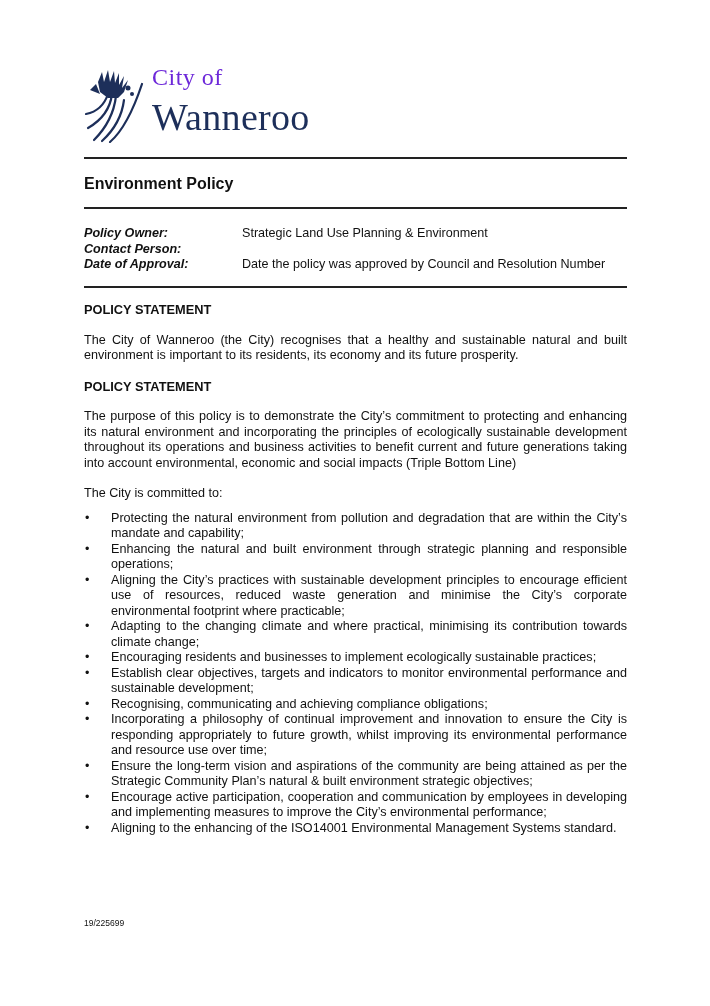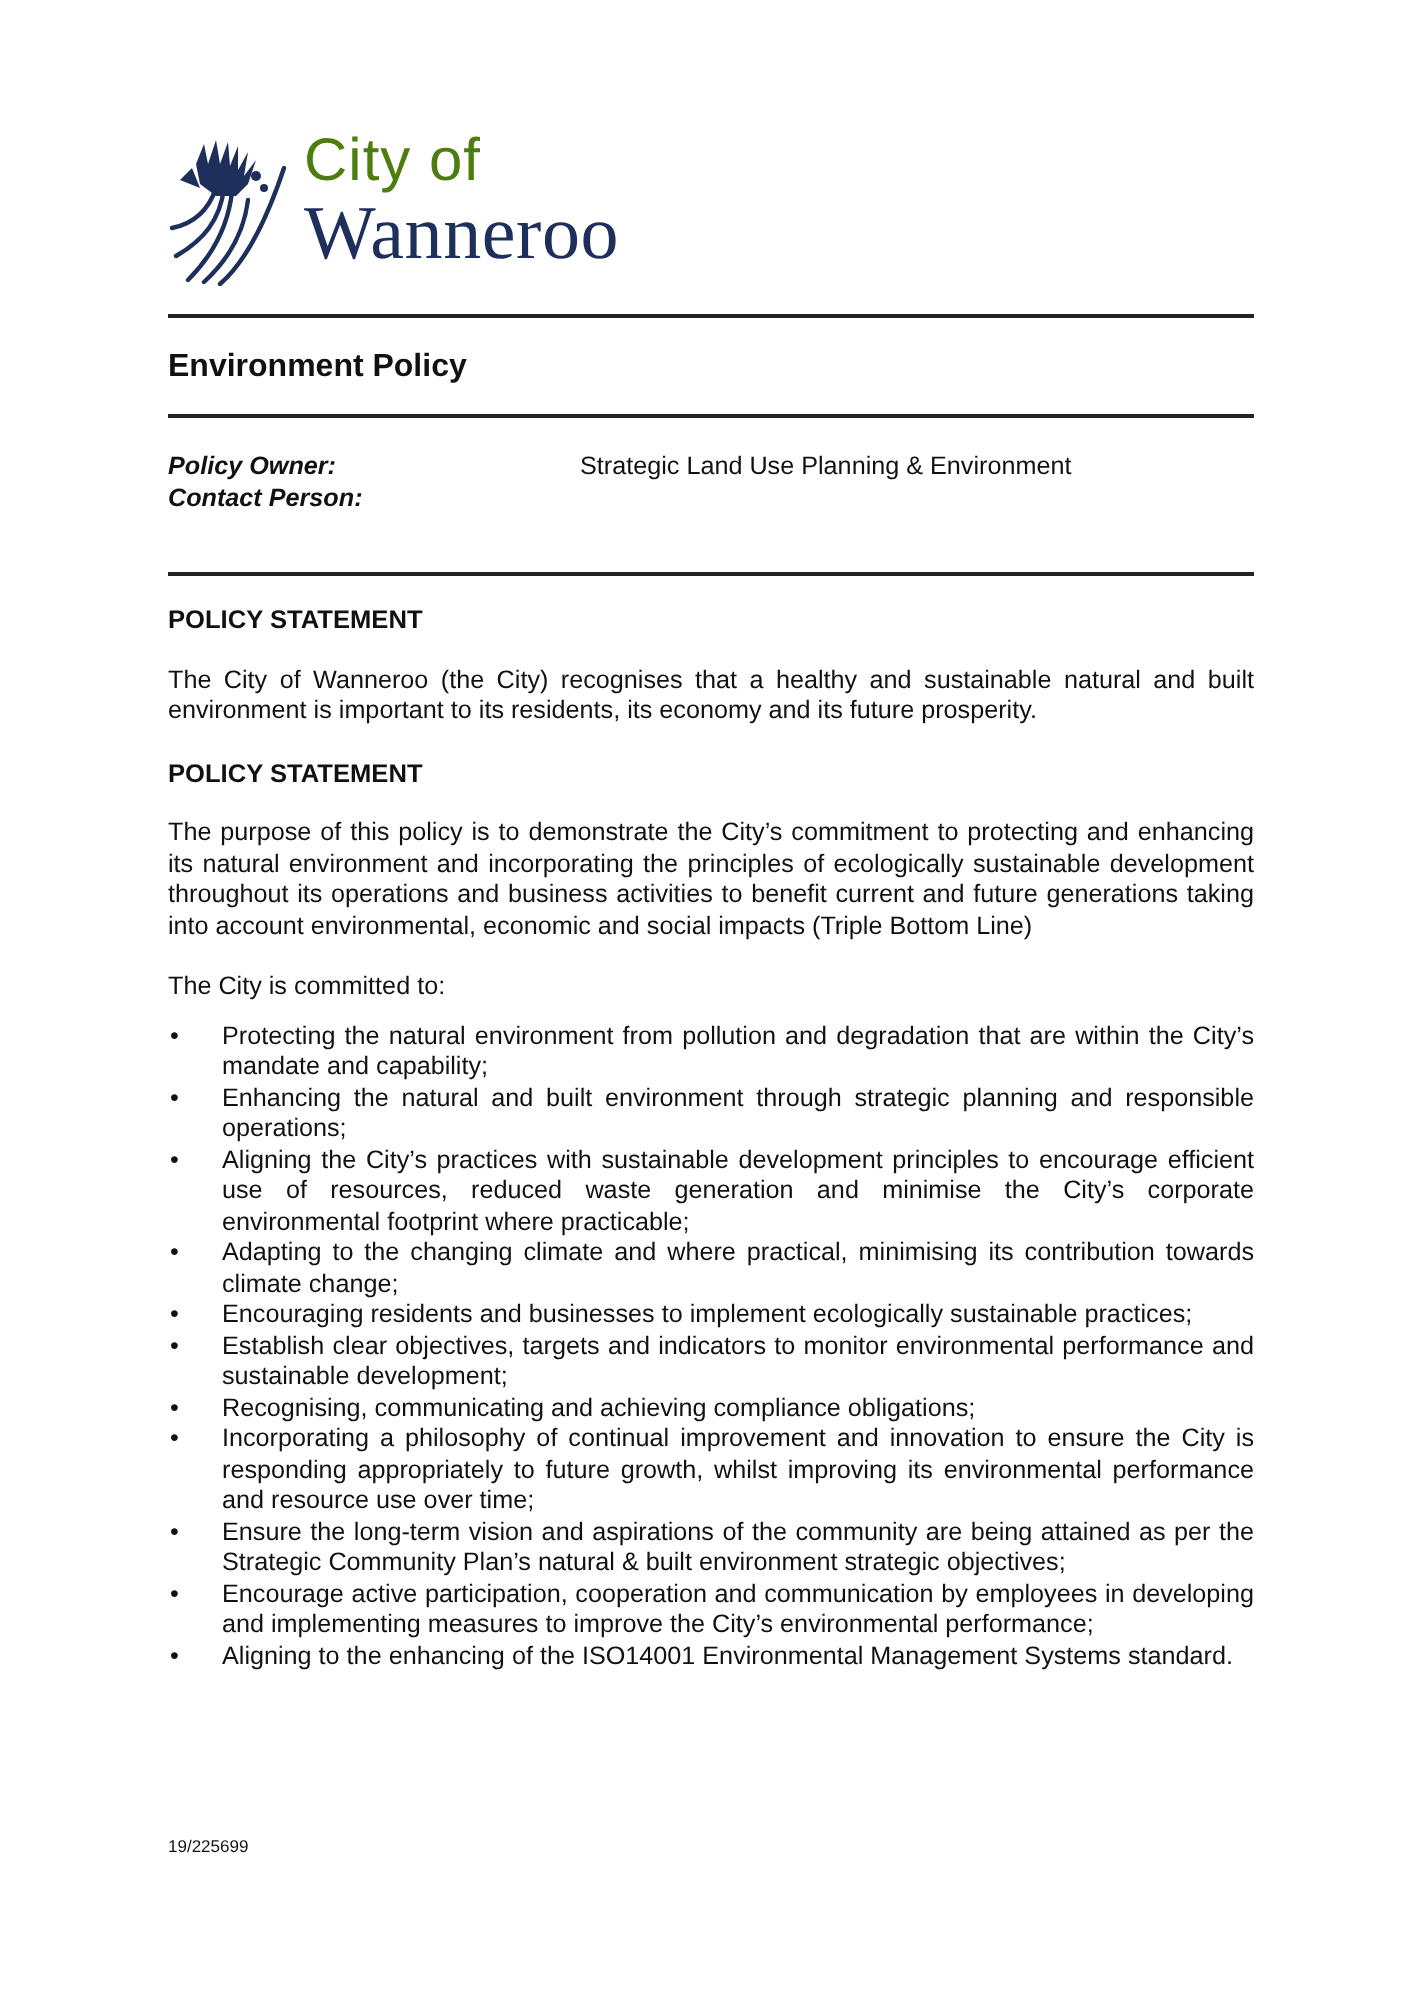--- a/index.html
+++ b/index.html
@@ -1,29 +1,29 @@
 <!DOCTYPE html>
 <html><head>
   <meta charset="utf-8">
   <style>
     html, body { margin: 0; padding: 0; background: #ffffff; }
     body { width: 710px; height: 1006px; position: relative; overflow: hidden; color: #111; font-family: "Liberation Sans", sans-serif; }
     .page { position: absolute; left: 84px; top: 0; width: 543px; }
     .header { position: relative; height: 158px; }
     .logo { position: absolute; left: 0; top: 68px; width: 250px; height: 75px; }
     .logo svg { position: absolute; left: 0; top: 0; }
-    .logo-city { position: absolute; left: 68px; top: -4px; font-family: Liberation Sans, sans-serif; font-size: 30px; color: #4d7c0f; letter-spacing: 0.5px; }
+    .logo-city { position: absolute; left: 68px; top: -4px; font-family: Liberation Serif, serif; font-size: 24px; color: #6d28d9; letter-spacing: 0.5px; }
     .logo-wanneroo { position: absolute; left: 68px; top: 27px; font-family: "Liberation Serif", serif; font-size: 38px; color: #1d2f5a; letter-spacing: 0.3px; text-align: right; }
     .manual-title { position: absolute; right: 20px; top: 99px; font-family: "Liberation Serif", serif; font-size: 27px; color: #1e7a78; }
     .rule { position: absolute; left: 0; width: 543px; background: #222; }
     .rule.thin { height: 1.5px; }
     .rule.thick { height: 2px; }
     .doc-title { position: absolute; left: 0; top: 175px; font-size: 16px; font-weight: bold; }
     .meta { position: absolute; left: 0; top: 226px; width: 543px; font-size: 12.6px; line-height: 15.5px; }
-    .meta-row { display: flex; gap: 48px; }
+    .meta-row { display: flex; }
     .meta-label { width: 158px; font-style: italic; font-weight: bold; }
     .body-text { position: absolute; left: 0; top: 302px; width: 543px; font-size: 12.6px; line-height: 15.5px; }
     h2 { font-size: 12.8px; font-weight: bold; margin: 0 0 15px 0; }
     p { margin: 0 0 15px 0; text-align: justify; }
     ul { list-style: none; margin: 0; padding: 0; }
     li { position: relative; padding-left: 27px; text-align: justify; }
     li .bullet { position: absolute; left: 1px; top: 0; }
     .doc-id { position: absolute; left: 84px; top: 918px; font-size: 8.5px; }
   </style>
 </head>
@@ -57,20 +57,24 @@
   <div class="rule thick" style="top:207px;"></div>
 
   <div class="meta">
     <div class="meta-row">
       <span class="meta-label">Policy Owner:</span>
       <span>Strategic Land Use Planning &amp; Environment</span>
     </div>
     <div class="meta-row">
       <span class="meta-label">Contact Person:</span>
     </div>
+    <div class="meta-row">
+      <span class="meta-label">Date of Approval:</span>
+      <span>Date the policy was approved by Council and Resolution Number</span>
+    </div>
   </div>
 
   <div class="rule thin" style="top:286px;"></div>
 
   <div class="body-text">
     <h2>POLICY STATEMENT</h2>
     <p>The City of Wanneroo (the City) recognises that a healthy and sustainable natural and built environment is important to its residents, its economy and its future prosperity.</p>
     <h2>POLICY STATEMENT</h2>
     <p>The purpose of this policy is to demonstrate the City’s commitment to protecting and enhancing its natural environment and incorporating the principles of ecologically sustainable development throughout its operations and business activities to benefit current and future generations taking into account environmental, economic and social impacts (Triple Bottom Line)</p>
     <p style="margin-bottom:9px;">The City is committed to:</p>

